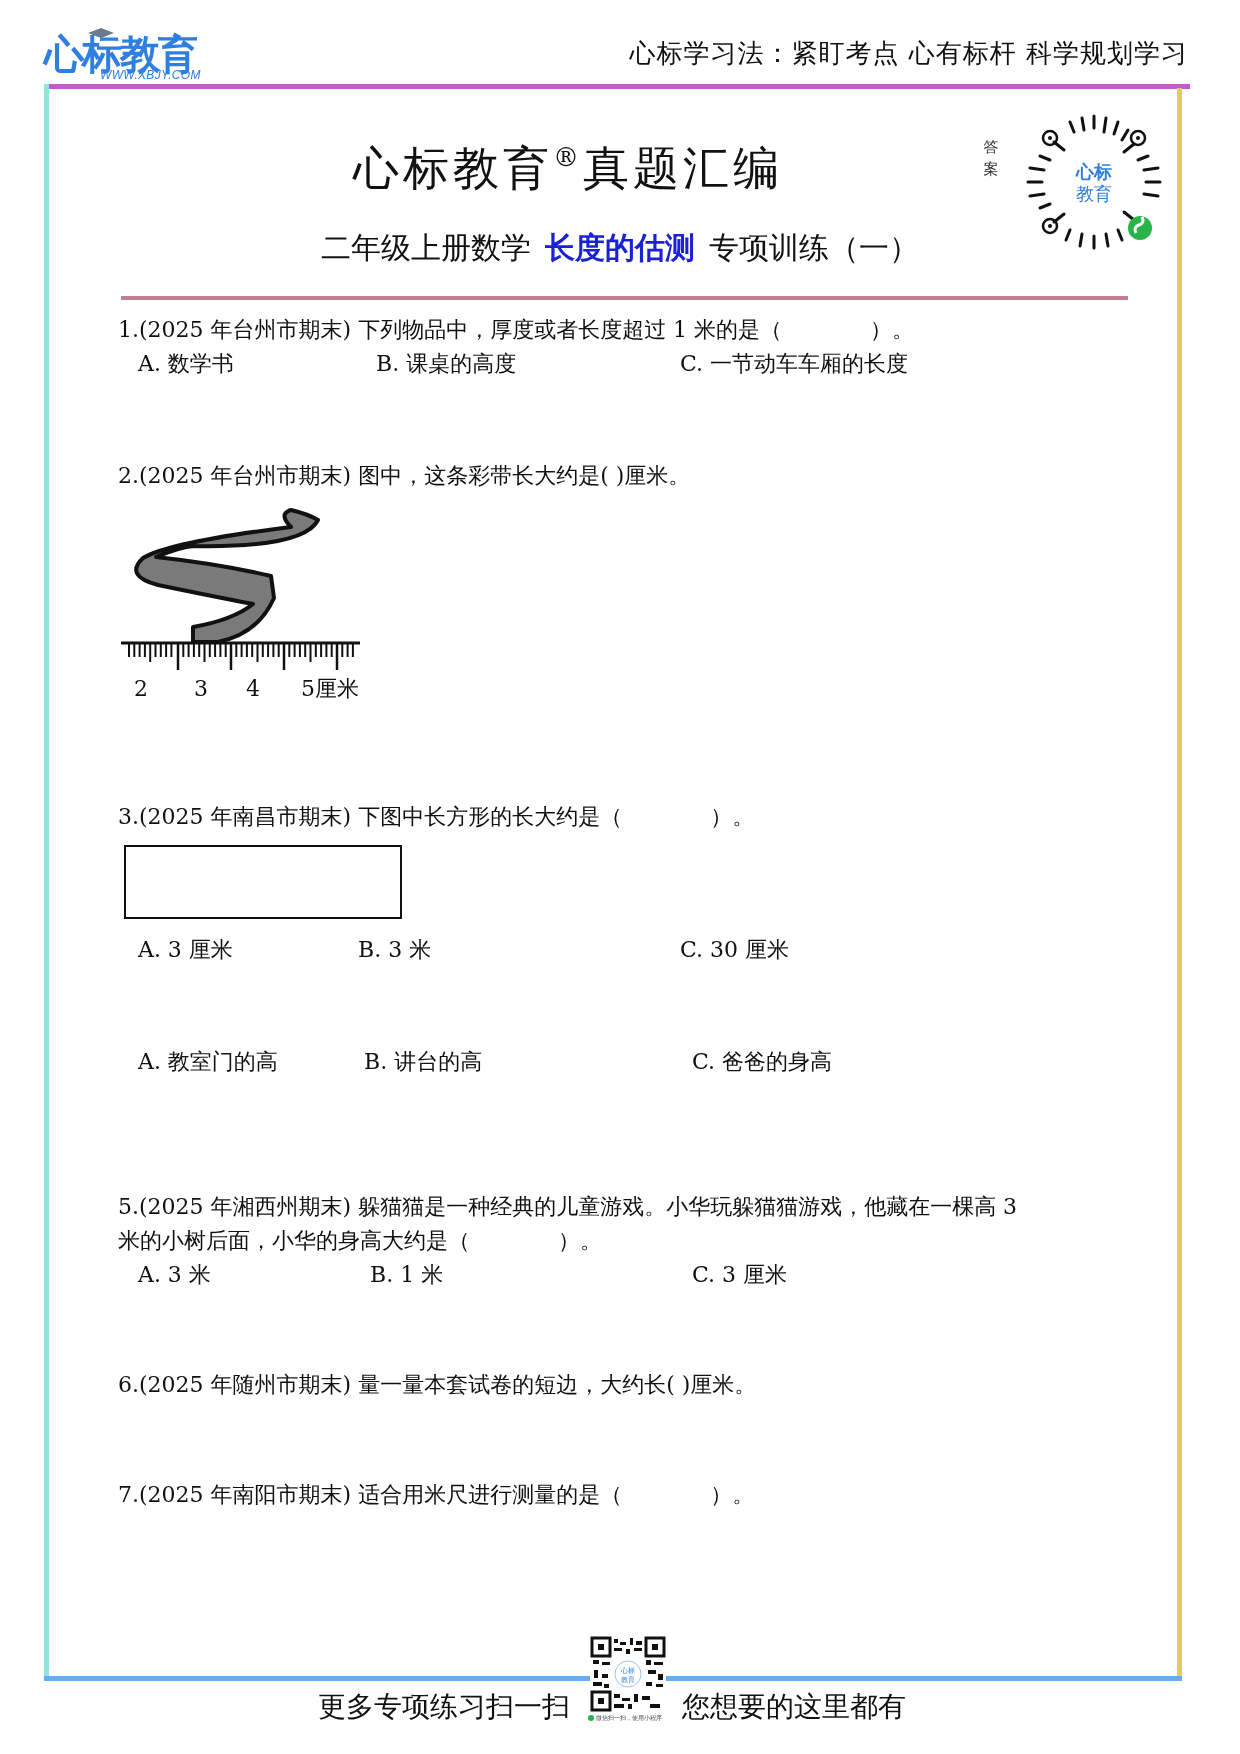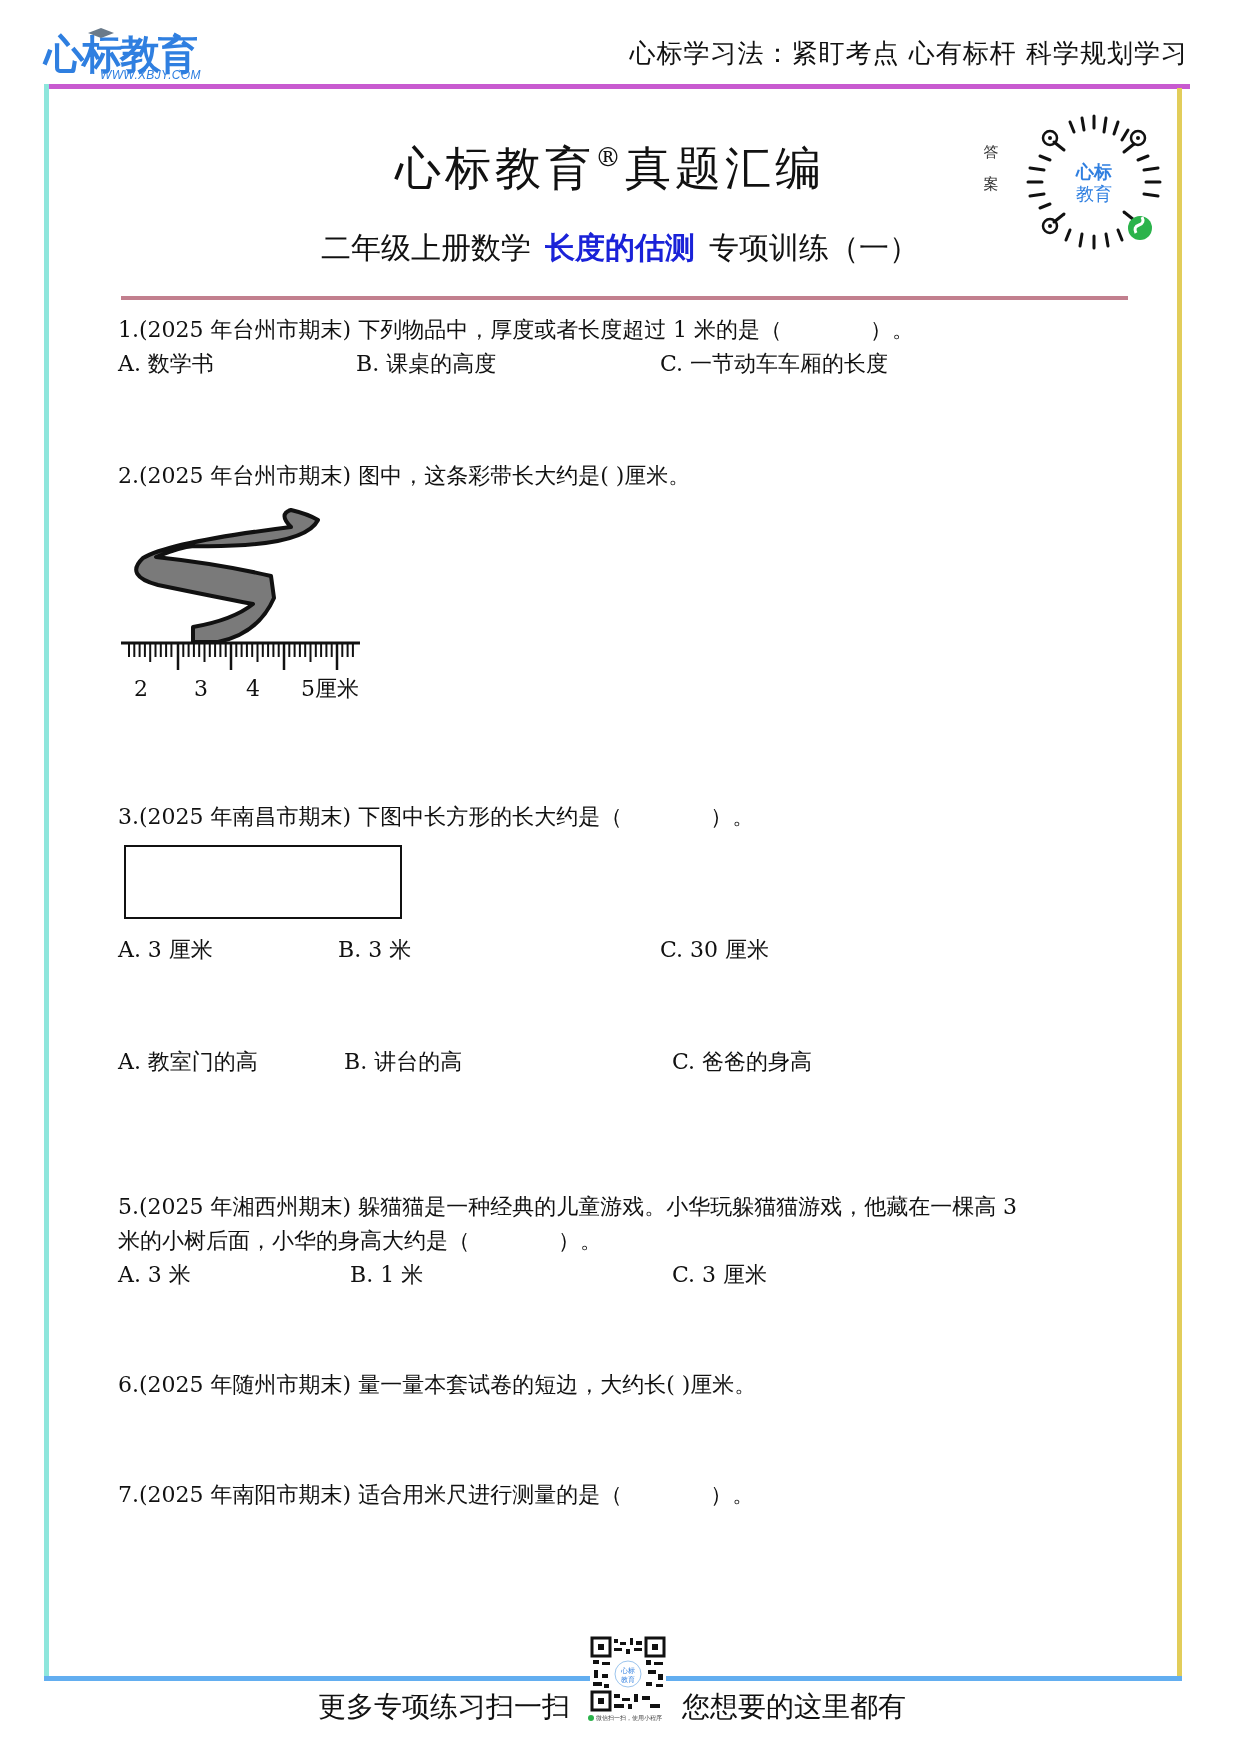--- a/index.html
+++ b/index.html
@@ -9,30 +9,30 @@
   .logo { left:44px; top:30px; width:160px; height:52px; }
   .logo-main { font-family:"DejaVu Sans","Liberation Sans",sans-serif; font-weight:bold; font-size:40px; color:#2f7fe0; letter-spacing:-2px; line-height:48px; }
   .logo-url { position:absolute; left:56px; top:38px; font-family:"Liberation Sans",sans-serif; font-size:12px; font-style:italic; color:#2f7fe0; letter-spacing:0.3px; }
   .slogan { right:52px; top:36px; font-size:26px; letter-spacing:1px; color:#111; }
   
   .frame-top { left:44px; top:84px; width:1146px; height:5px; background:#c85ad0; }
   .frame-left { left:44px; top:84px; width:5px; height:1596px; background:#8ee6dc; }
   .frame-right { left:1177px; top:88px; width:5px; height:1590px; background:#e2cd5a; }
   .frame-bottom { left:44px; top:1676px; width:1138px; height:5px; background:#63aef0; }
   
-  .title { left:0; width:1136px; top:138px; text-align:center; font-size:46px; letter-spacing:4px; font-family:"DejaVu Serif",serif;margin-left:42px; }
+  .title { left:0; width:1136px; top:138px; text-align:center; font-size:46px; letter-spacing:4px; font-family:"DejaVu Serif",serif; }
   .title sup { font-size:26px; vertical-align:18px; }
   .subtitle { left:0; width:1240px; top:228px; text-align:center; font-size:30px; font-family:"DejaVu Sans","Liberation Sans",sans-serif; }
   .subtitle .hl { color:#1a22d8; font-weight:bold; margin:8px 14px; }
-  .answer-label { left:982px; top:136px; font-size:15px; line-height:32px; width:18px; text-align:center; color:#333; font-family:"DejaVu Sans",sans-serif; }
+  .answer-label { left:982px; top:136px; font-size:15px; line-height:22px; width:18px; text-align:center; color:#333; font-family:"DejaVu Sans",sans-serif; }
   .qr-top { left:1024px; top:112px; width:140px; height:140px; }
   .rule { left:121px; top:296px; width:1007px; height:4px; background:#c27f8e; }
   
   .q { left:118px; font-size:22px; line-height:34px; white-space:nowrap; font-family:"DejaVu Serif","Liberation Serif",serif; }
-  .opt { position:absolute; font-size:22px; white-space:nowrap; }
+  .opt { position:absolute; font-size:22px; white-space:nowrap;margin-left:20px; }
   .rect3 { left:124px; top:845px; width:278px; height:74px; border:2px solid #111; box-sizing:border-box; }
   
   .footer-l { left:318px; top:1688px; font-size:28px; font-family:"DejaVu Sans","Liberation Sans",sans-serif; }
   .footer-r { left:682px; top:1688px; font-size:28px; font-family:Liberation Mono, monospace; }
   .qr-foot { left:590px; top:1636px; width:76px; height:76px; background:#fff; }
   .qr-foot-cap { left:588px; top:1714px; font-size:6px; color:#444; font-family:"DejaVu Sans",sans-serif; }
 </style>
 </head>
 <body>
 

